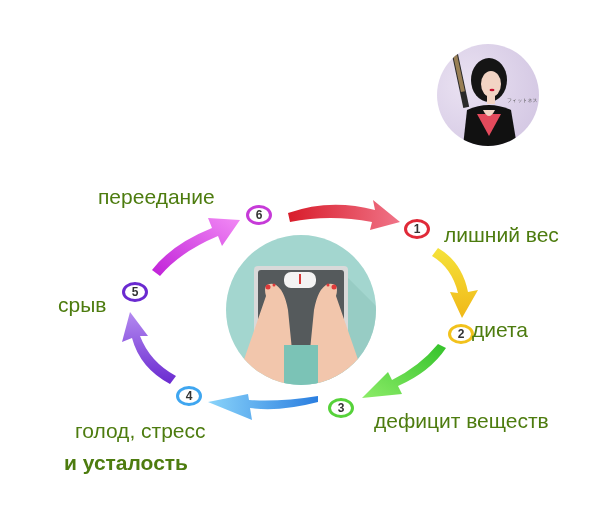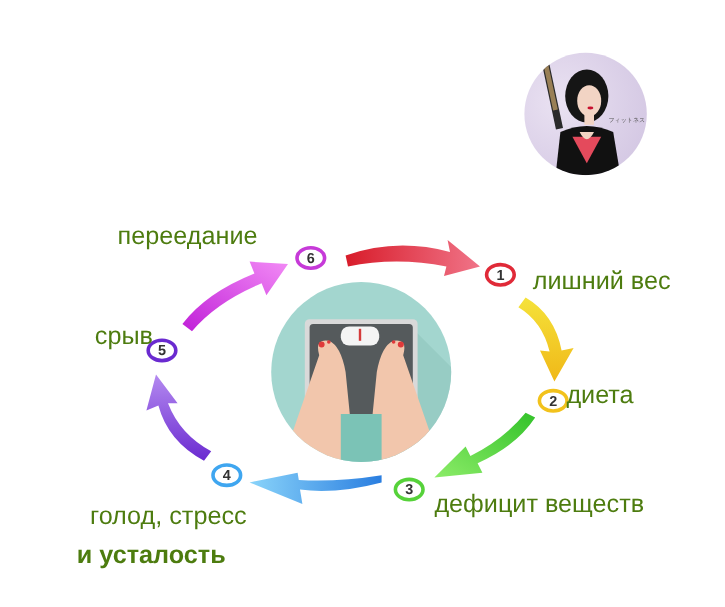--- a/index.html
+++ b/index.html
@@ -121,17 +121,17 @@
   </div>
 <div class="badge" style="left:122px;top:282px;border-color:#6a2ad0;">
     <span>5</span>
   </div>
 <div class="badge" style="left:246px;top:205px;border-color:#c63ad8;">
     <span>6</span>
   </div>
 
 <div class="label" style="left:444px;top:212px;margin-top:12px;">лишний вес</div>
 <div class="label" style="left:472px;top:319px;">диета</div>
-<div class="label" style="left:362px;top:410px;">дефицит веществ</div>
+<div class="label" style="left:374px;top:410px;">дефицит веществ</div>
 <div class="label" style="left:45px;top:420px;margin-left:30px;">голод, стресс</div>
 <div class="label" style="left:64px;top:452px;font-weight:bold;">и усталость</div>
-<div class="label" style="left:58px;top:270px;margin-left:21px;">срыв</div>
+<div class="label" style="left:58px;top:294px;">срыв</div>
 <div class="label" style="left:98px;top:186px;">переедание</div>
 
 </body></html>

